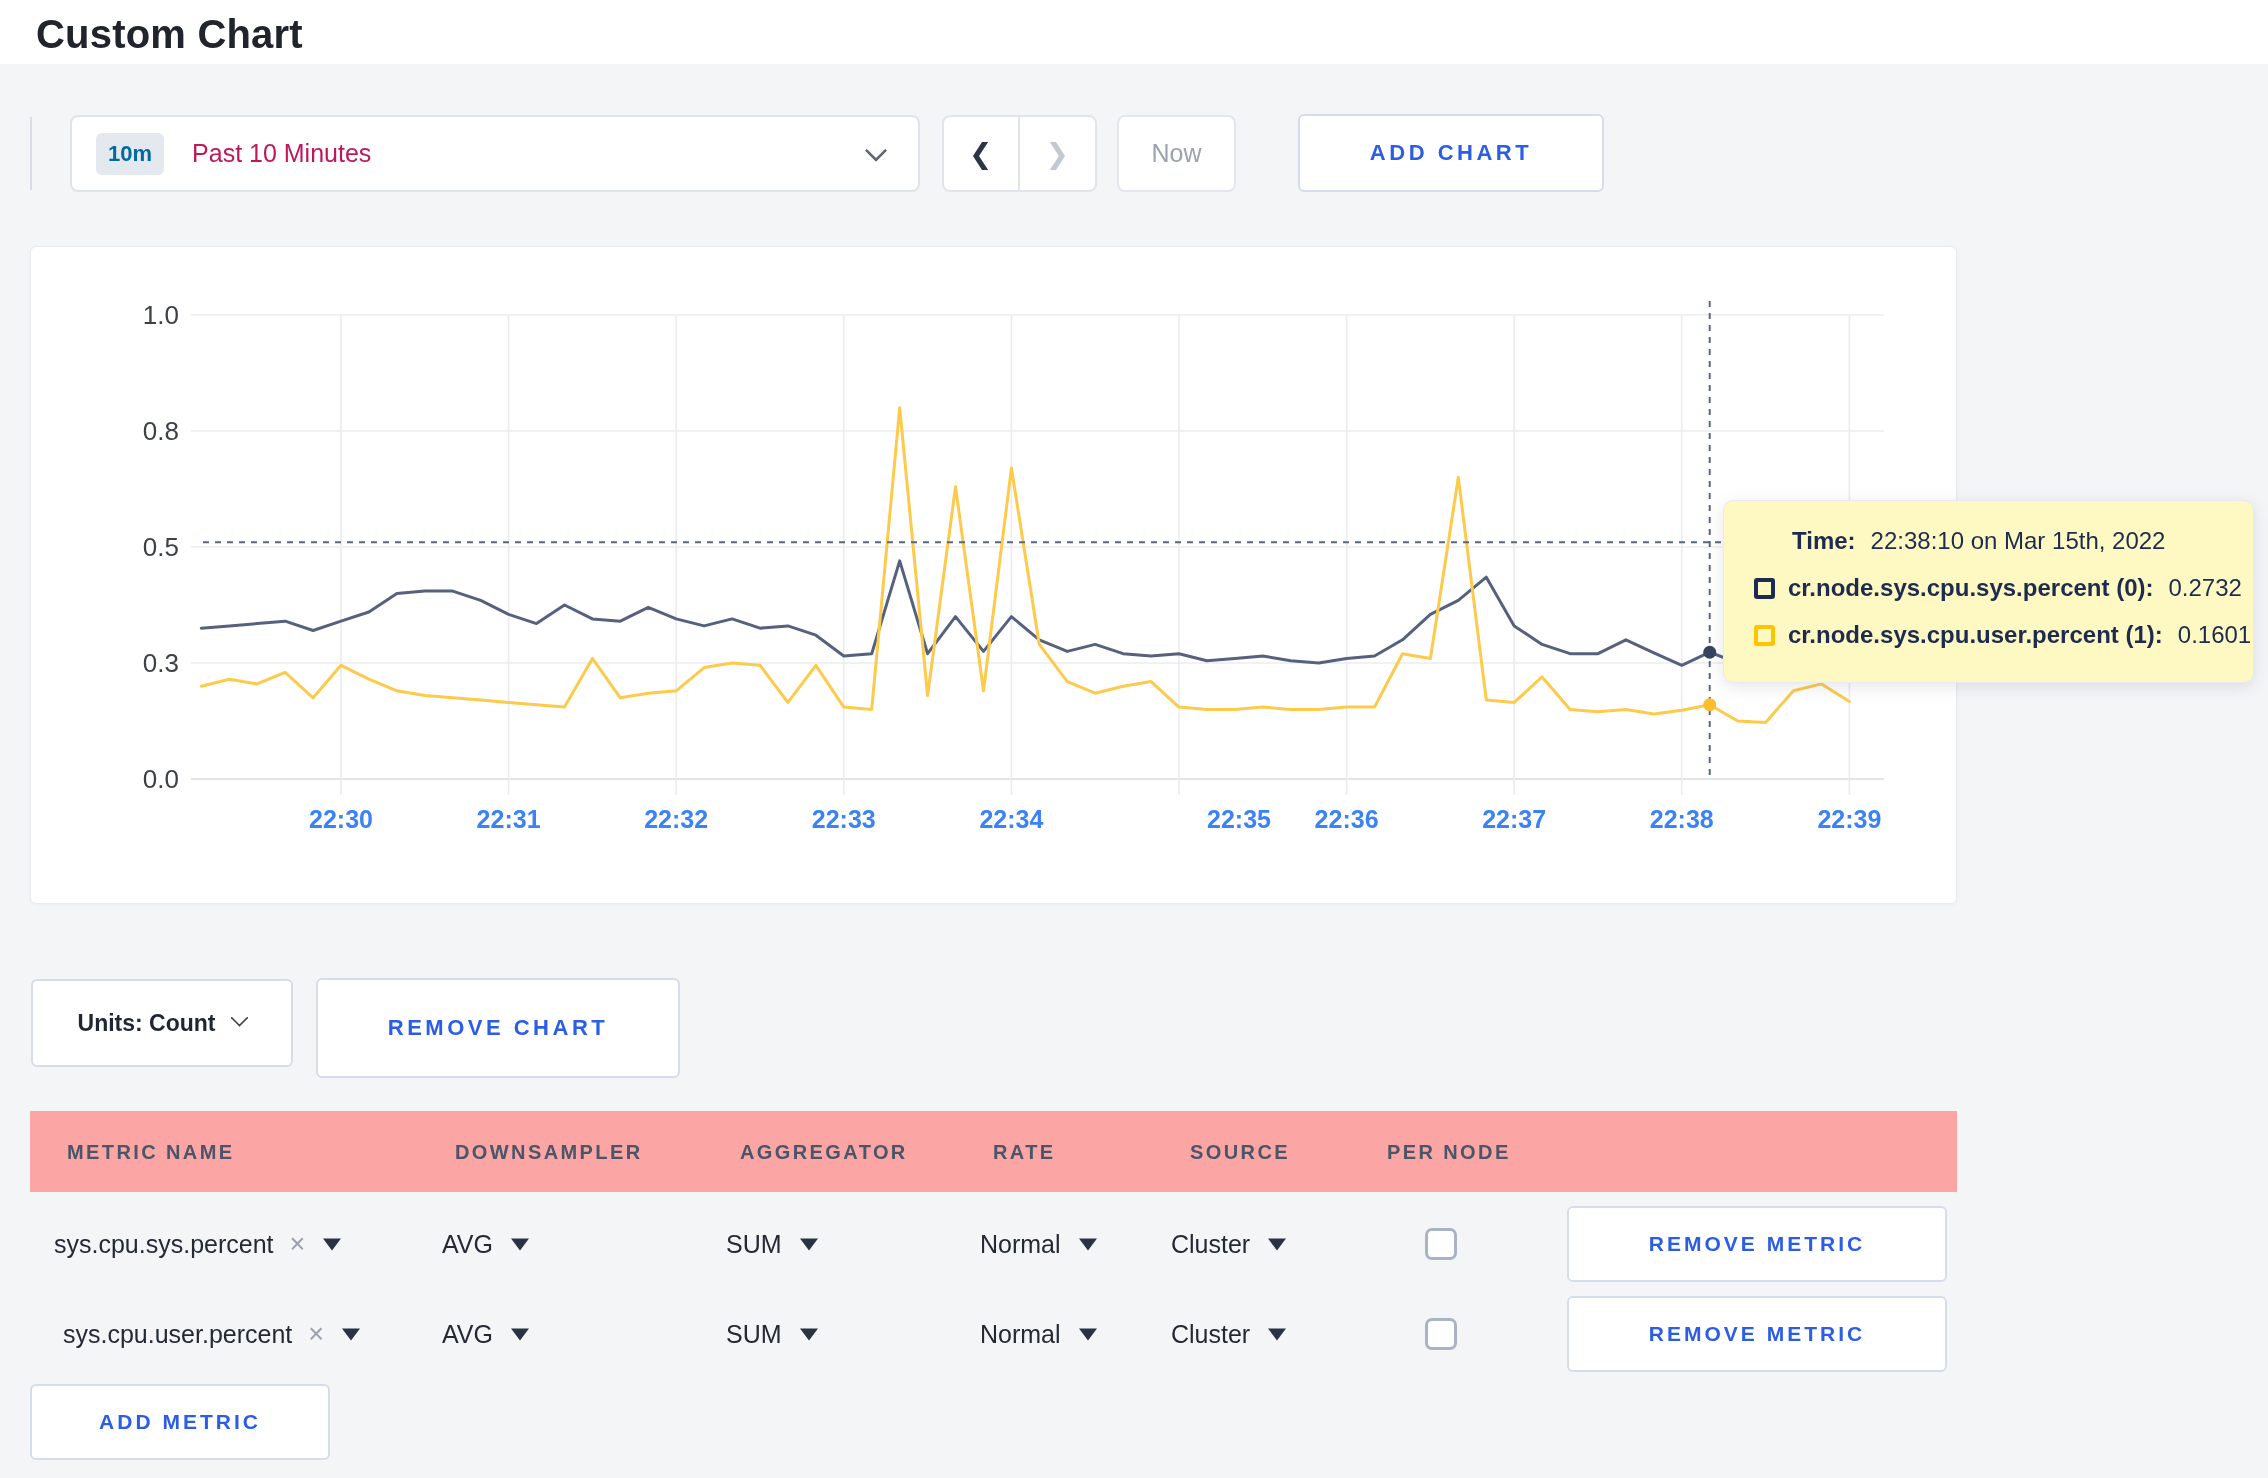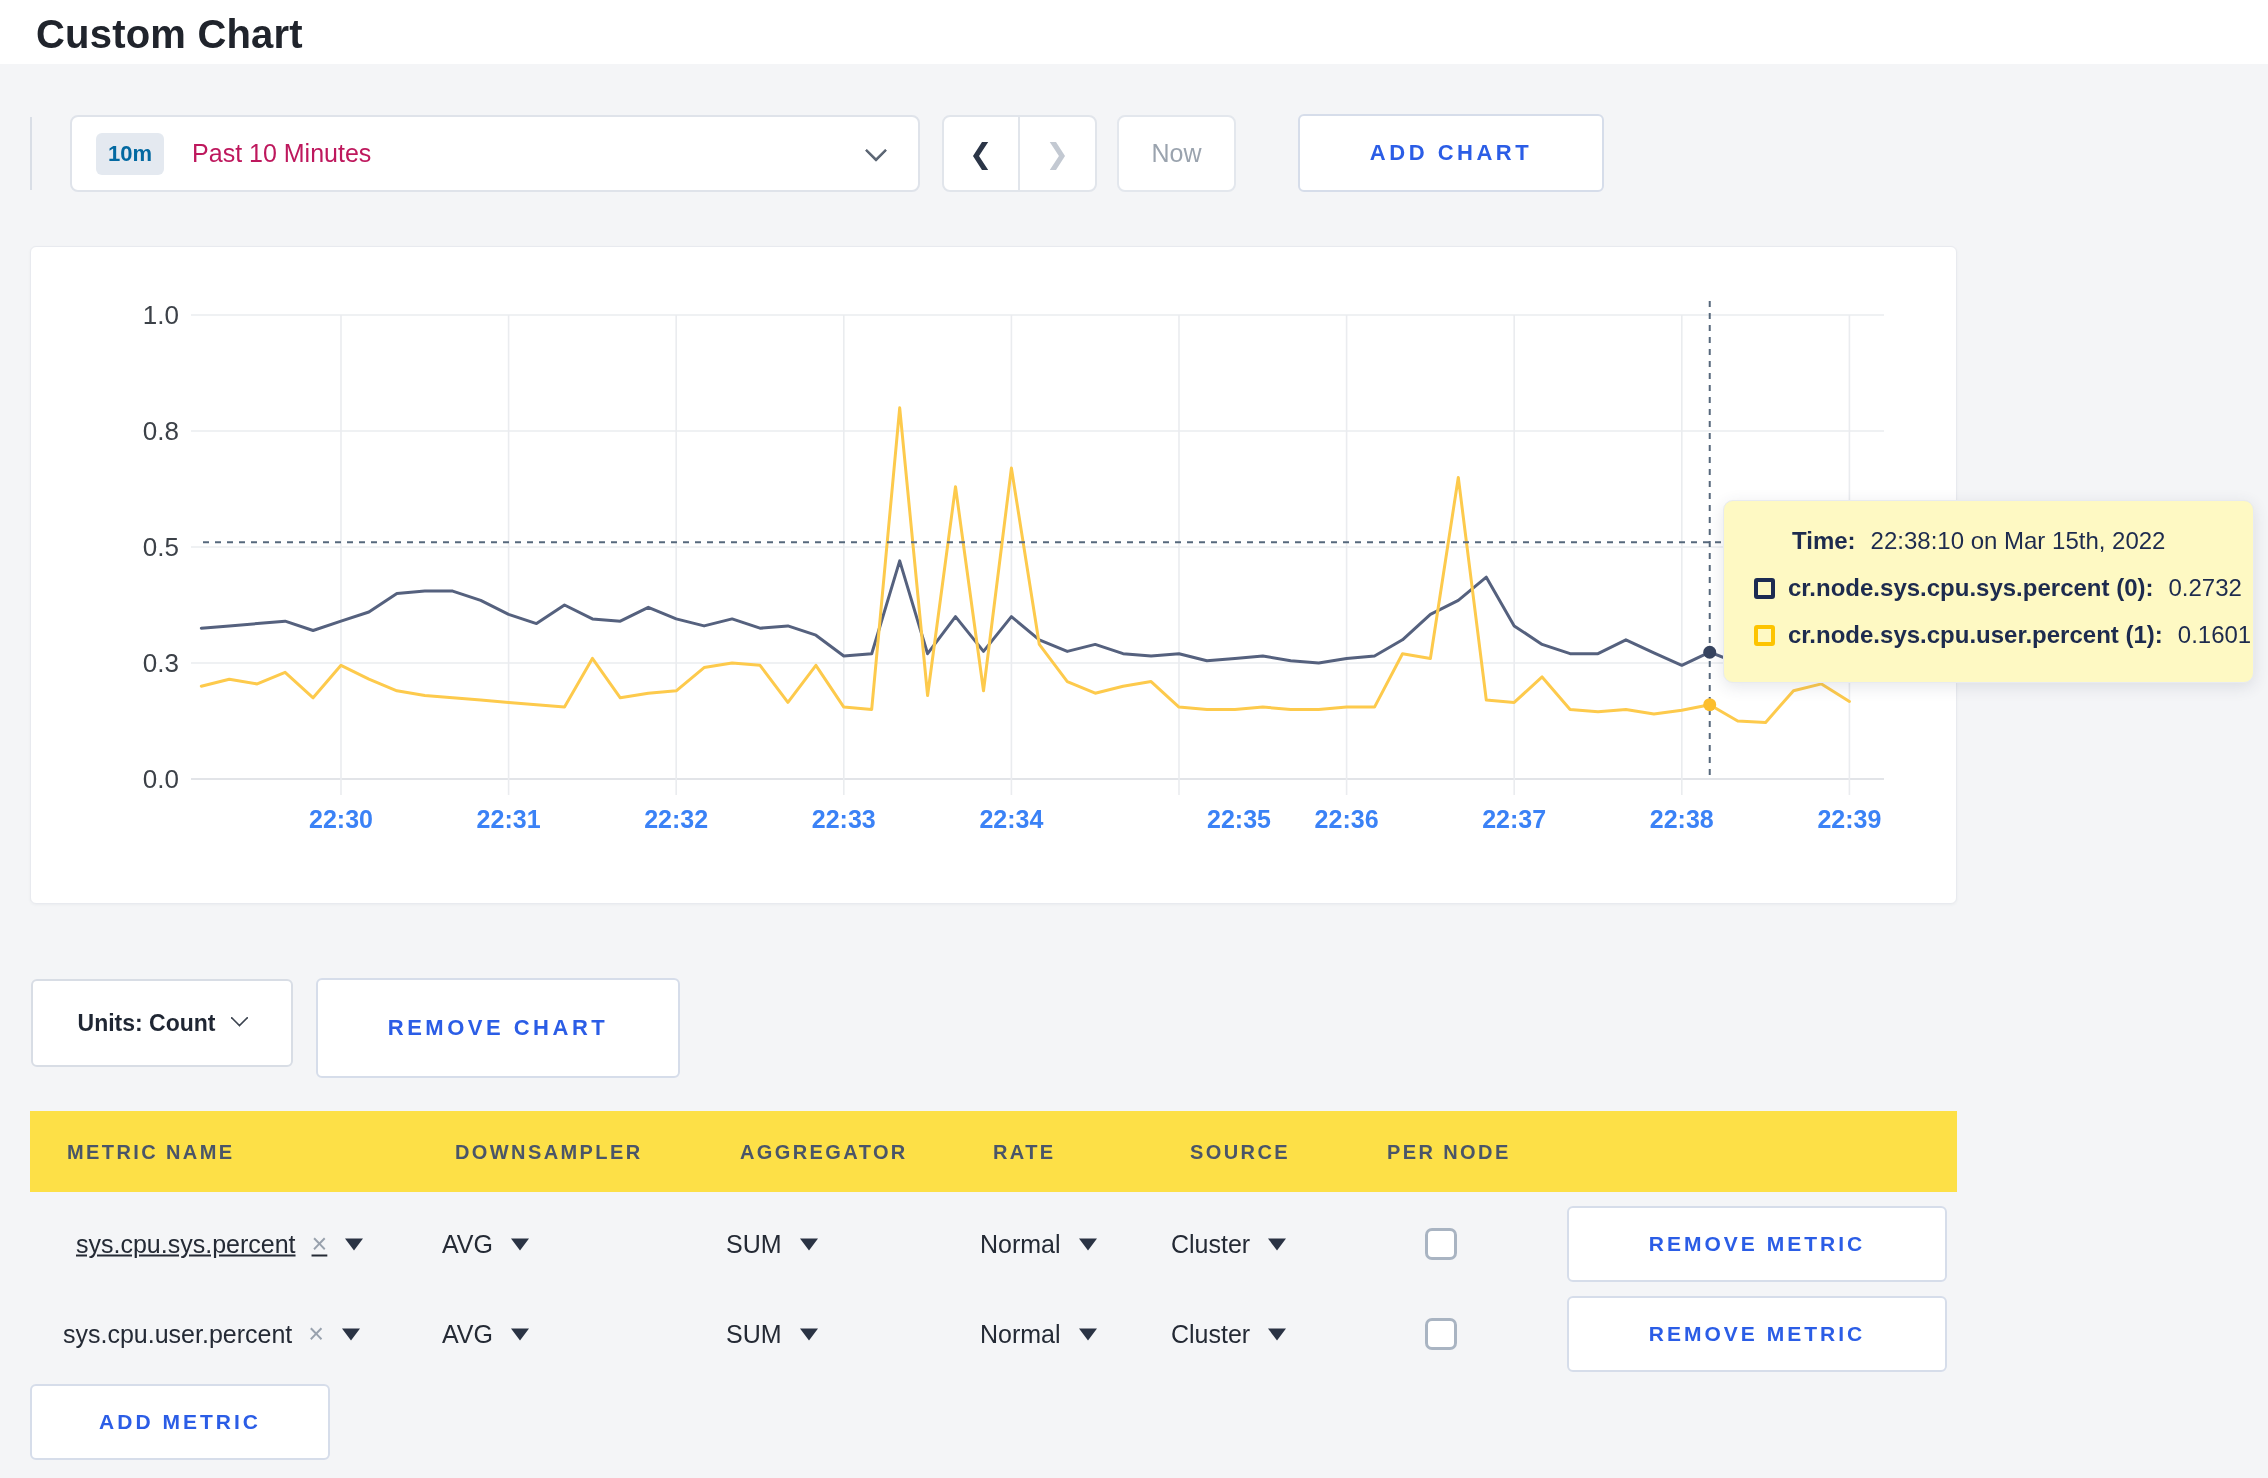--- a/index.html
+++ b/index.html
@@ -80,21 +80,21 @@
   .units-select {
     position:absolute; left:31px; top:979px; width:262px; height:88px;
     background:#fff; border:2px solid #d8dde5; border-radius:6px;
     display:flex; align-items:center; justify-content:center; gap:18px;
     font-size:23px; font-weight:700; color:#1f2633; cursor:pointer;
   }
   .units-select .chev-down { position:static; transform:rotate(45deg) translate(-4px,-4px); width:13px; height:13px; border-width:2.5px; border-color:#3c4450; }
   .remove-chart-btn { position:absolute; left:316px; top:978px; width:364px; height:100px; }
 
   
-  .mt-header { position:absolute; left:30px; top:1111px; width:1927px; height:81px; background:#fde047; }
+  .mt-header { position:absolute; left:30px; top:1111px; width:1927px; height:81px; background:#fca5a5; }
   .mt-h { position:absolute; top:50%; transform:translateY(-50%); font-size:20px; font-weight:700; letter-spacing:2.4px; color:#4a5568; white-space:nowrap; }
   .mrow { position:absolute; left:30px; width:1927px; height:76px; }
   .cell { position:absolute; top:50%; transform:translateY(-50%); display:flex; align-items:center; font-size:25px; color:#242a35; cursor:pointer; }
   .caret { width:0; height:0; border-left:9px solid transparent; border-right:9px solid transparent; border-top:12px solid #2a3344; margin-left:18px; }
   .close-x { color:#98a1ad; font-size:27px; margin-left:16px; cursor:pointer; }
   .checkbox {
     position:absolute; left:1395px; top:50%; transform:translateY(-50%);
     width:32px; height:32px; background:#fff; border:3px solid #a9b4c2; border-radius:7px; cursor:pointer;
   }
   .remove-metric-btn { position:absolute; left:1537px; top:0; width:380px; height:76px; font-size:21px; letter-spacing:3px; }
@@ -201,21 +201,21 @@
 <div class="mt-header">
     <div class="mt-h" style="left: 37px;">METRIC NAME</div>
     <div class="mt-h" style="left: 425px;">DOWNSAMPLER</div>
     <div class="mt-h" style="left: 710px;">AGGREGATOR</div>
     <div class="mt-h" style="left: 963px;">RATE</div>
     <div class="mt-h" style="left: 1160px;">SOURCE</div>
     <div class="mt-h" style="left: 1357px;">PER NODE</div>
   </div>
 <div id="mt-rows">
     <div class="mrow" style="top: 1206px;">
-      <div class="cell" style="left: 46px; text-decoration: underline;">
+      <div class="cell" style="left: 24px;">
         <span>sys.cpu.sys.percent</span>
         <span class="close-x">×</span>
         <span class="caret"></span>
       </div>
       <div class="cell" style="left: 412px;">
         <span>AVG</span>
         <span class="caret"></span>
       </div>
       <div class="cell" style="left: 696px;">
         <span>SUM</span>

